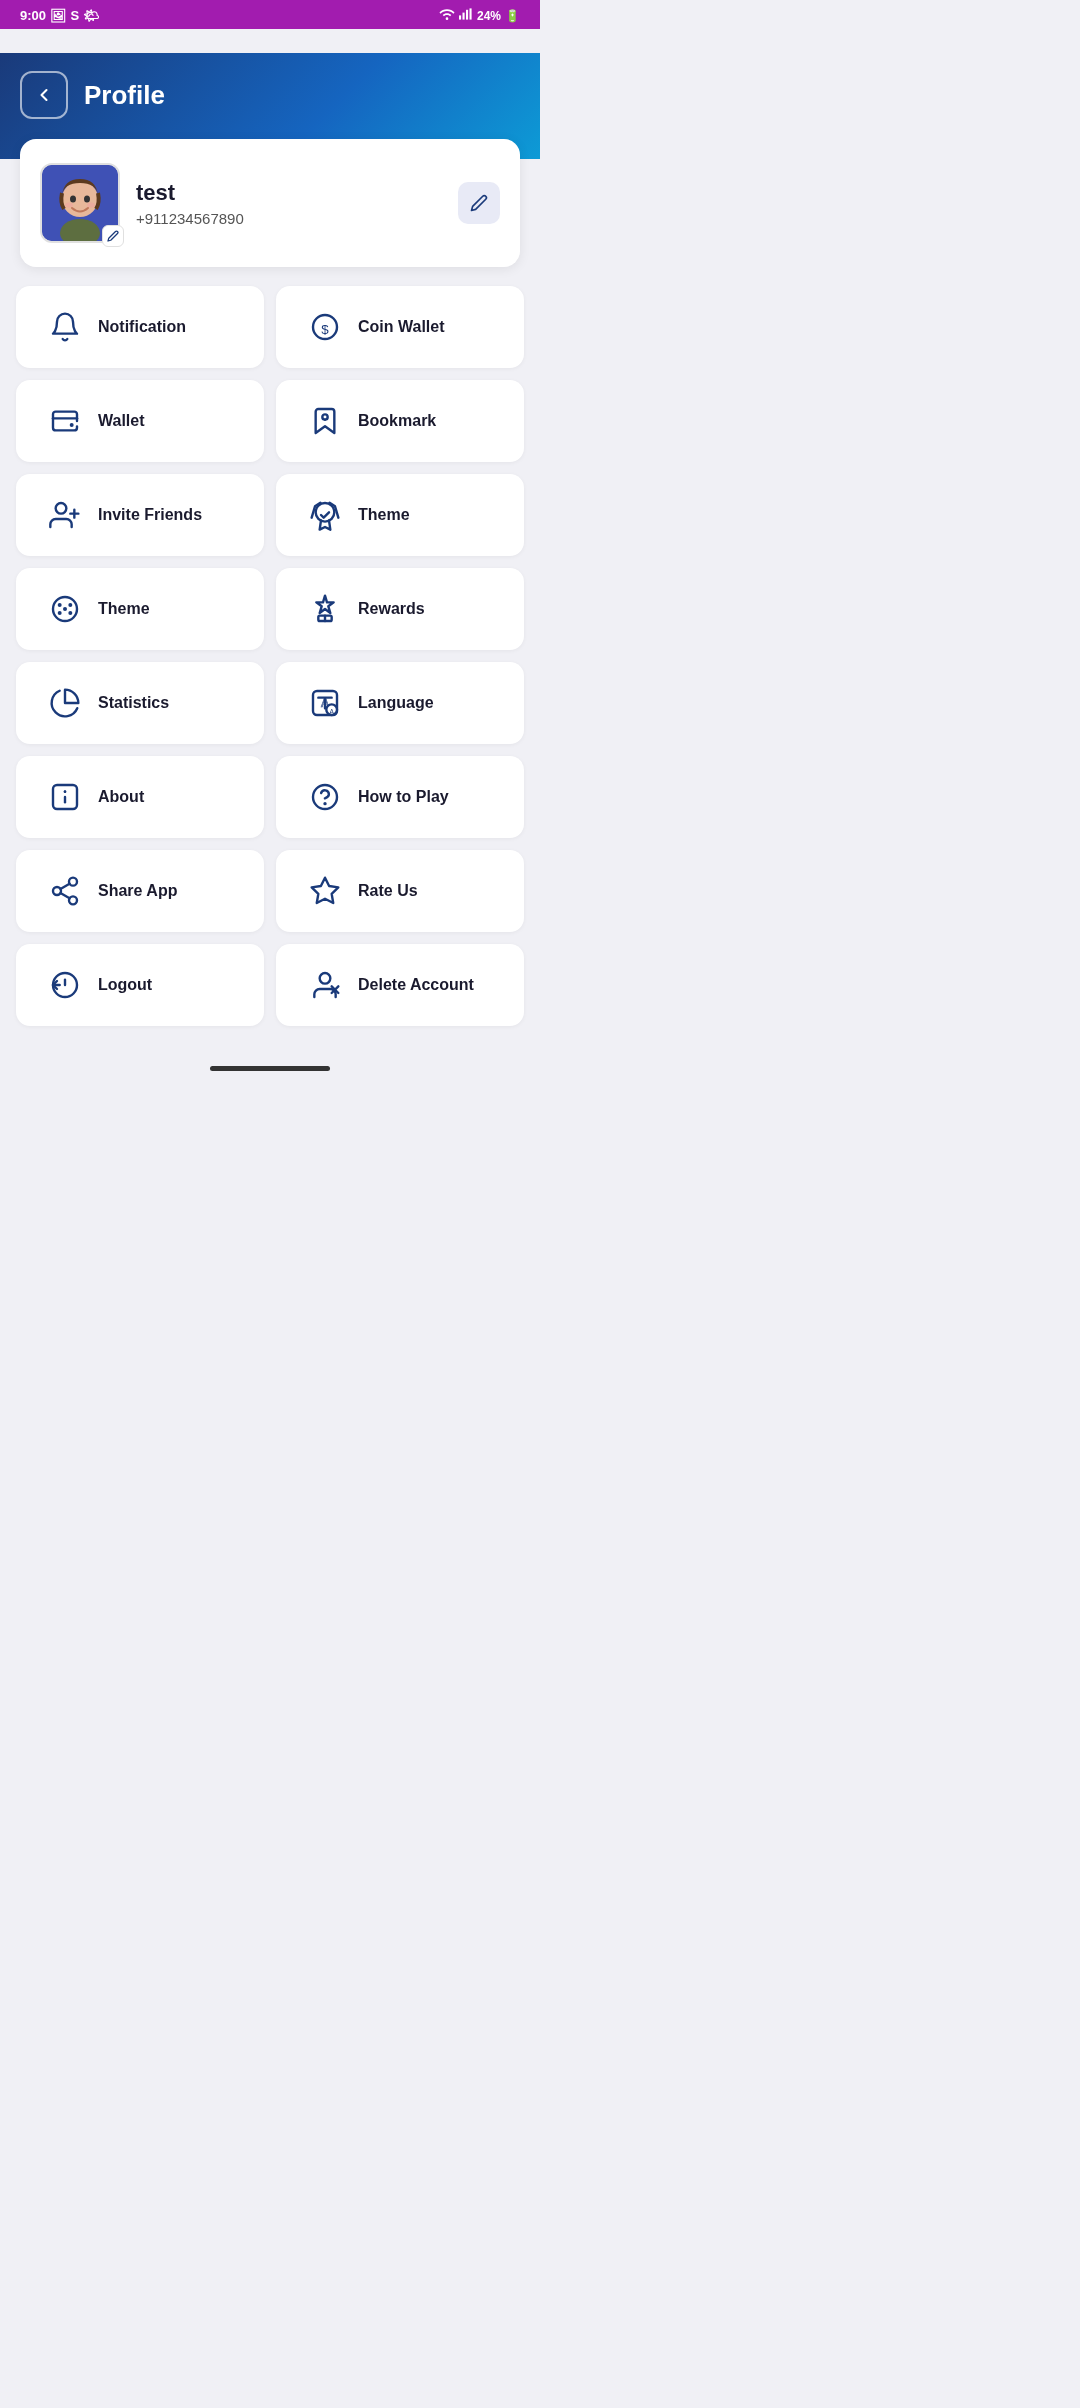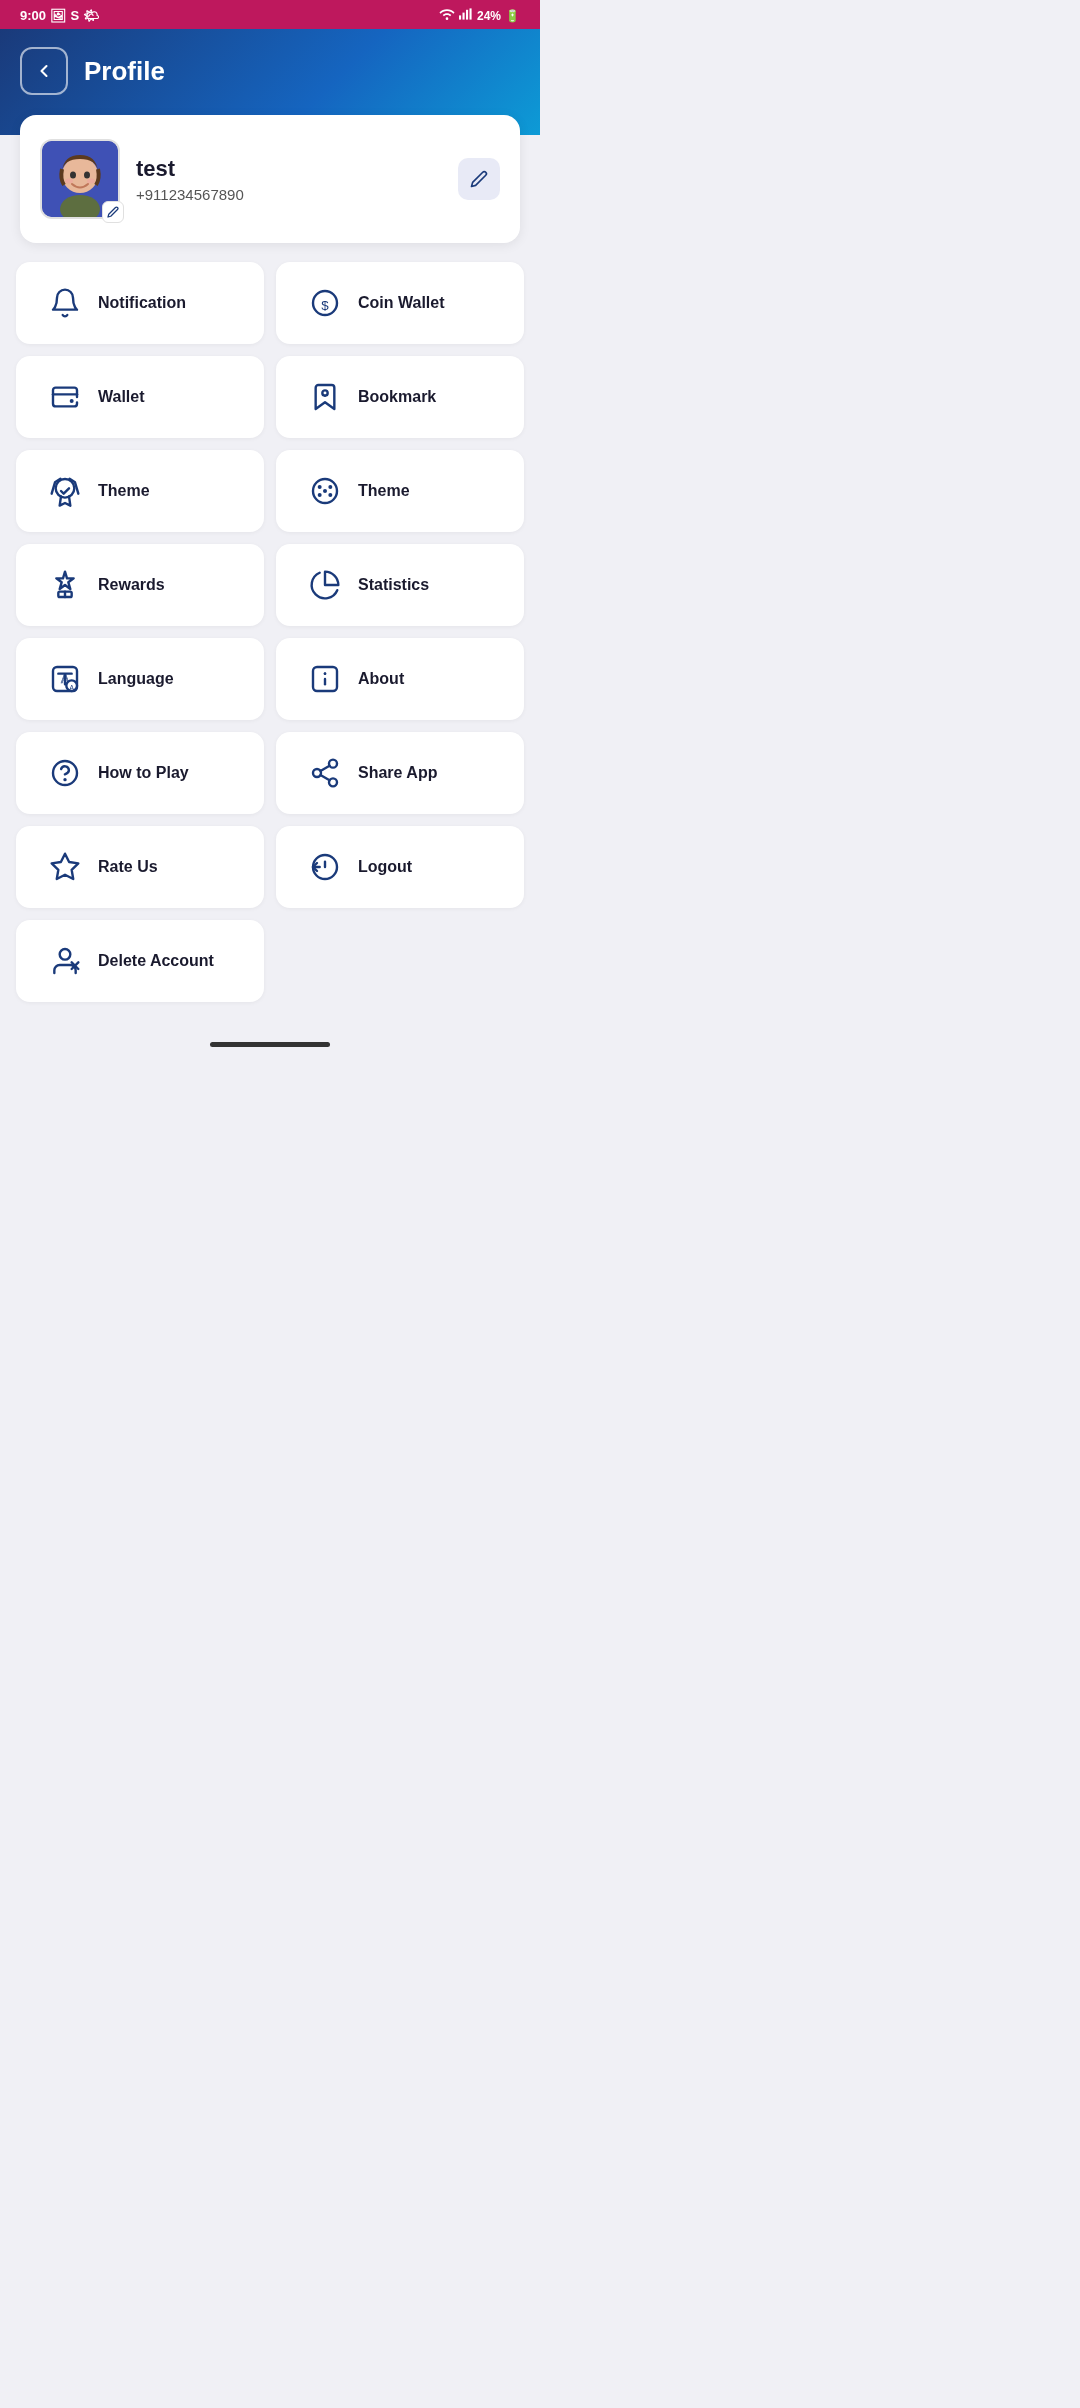--- a/index.html
+++ b/index.html
@@ -12,35 +12,36 @@
       background: #f0f0f5;
       overflow-x: hidden;
     }
 
     
     .status-bar {
       display: flex;
       justify-content: space-between;
       align-items: center;
       padding: 8px 20px 6px;
-      background: #be185d;
+      background: #a21caf;
       color: white;
       font-size: 13px;
       font-weight: 600;
     }
     .status-left { display: flex; align-items: center; gap: 4px; }
     .status-right { display: flex; align-items: center; gap: 4px; font-size: 12px; }
 
     
     .header {
       background: linear-gradient(135deg, #1a3a7a 0%, #1565c0 60%, #0d9bd6 100%);
       padding: 18px 20px 40px;
       display: flex;
       align-items: center;
       gap: 16px;
+      margin-top: 24px;
     }
 
     .back-btn {
       width: 48px;
       height: 48px;
       border: 2px solid rgba(255,255,255,0.6);
       border-radius: 12px;
       display: flex;
       align-items: center;
       justify-content: center;
@@ -307,20 +308,31 @@
           <path d="M19 21l-7-5-7 5V5a2 2 0 0 1 2-2h10a2 2 0 0 1 2 2z"></path>
           <circle cx="12" cy="9" r="2" stroke="#1a3a7a"></circle>
           <line x1="12" y1="11" x2="12" y2="11"></line>
         </svg>
       </div>
       <span class="menu-label">Bookmark</span>
     </div>
     <div class="menu-item">
       <div class="menu-icon">
         <svg viewBox="0 0 24 24">
+          <path d="M17 21v-2a4 4 0 0 0-4-4H5a4 4 0 0 0-4 4v2"></path>
+          <circle cx="9" cy="7" r="4"></circle>
+          <line x1="19" y1="8" x2="19" y2="14"></line>
+          <line x1="22" y1="11" x2="16" y2="11"></line>
+        </svg>
+      </div>
+      <span class="menu-label">Invite Friends</span>
+    </div>
+    <div class="menu-item">
+      <div class="menu-icon">
+        <svg viewBox="0 0 24 24">
           <circle cx="12" cy="10" r="7"></circle>
           <polyline points="8.56 2.75 4.5 5.5 2 14"></polyline>
           <polyline points="15.44 2.75 19.5 5.5 22 14"></polyline>
           <path d="M9 16l-1 7 4-2 4 2-1-7"></path>
           <polyline points="9 12 11 14 15 10"></polyline>
         </svg>
       </div>
       <span class="menu-label">Theme</span>
     </div>
     <div class="menu-item">

